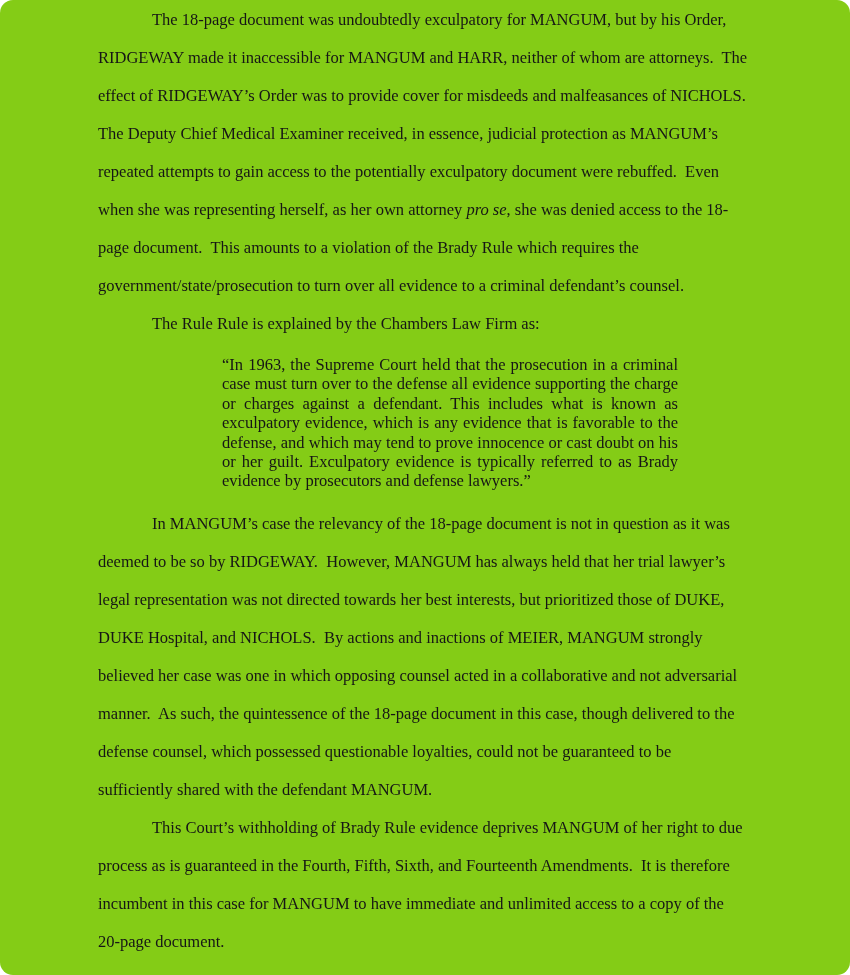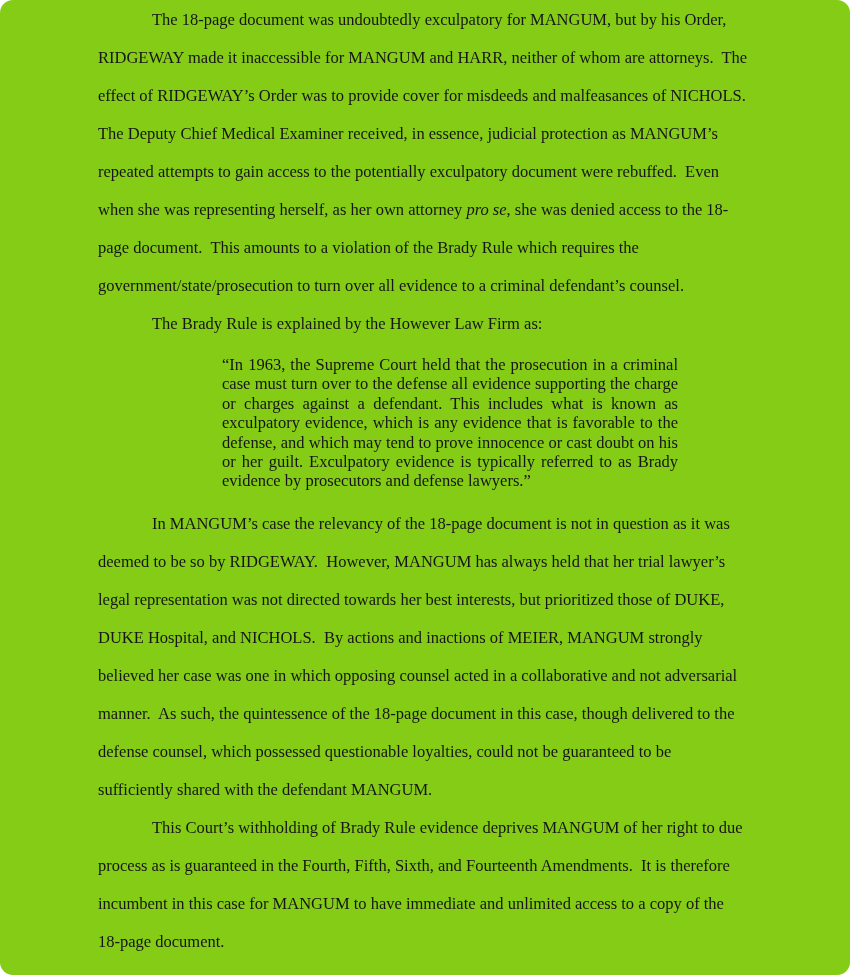--- a/index.html
+++ b/index.html
@@ -38,21 +38,21 @@
     font-style: italic;
   }
 </style>
 </head>
 <body>
 
 <div class="page">
 
   <p class="body-para"><span>The 18-page document was undoubtedly exculpatory for MANGUM, but by his Order, RIDGEWAY made it inaccessible for MANGUM and HARR, neither of whom are attorneys.  The effect of RIDGEWAY’s Order was to provide cover for misdeeds and malfeasances of NICHOLS.  The Deputy Chief Medical Examiner received, in essence, judicial protection as MANGUM’s repeated attempts to gain access to the potentially exculpatory document were rebuffed.  Even when she was representing herself, as her own attorney </span><span class="italic">pro se</span><span>, she was denied access to the 18-page document.  This amounts to a violation of the Brady Rule which requires the government/state/prosecution to turn over all evidence to a criminal defendant’s counsel.</span></p>
 
-  <p class="body-para">The Brady Rule is explained by the However Law Firm as:</p>
+  <p class="body-para">The Rule Rule is explained by the Chambers Law Firm as:</p>
 
   <blockquote class="block-quote">“In 1963, the Supreme Court held that the prosecution in a criminal case must turn over to the defense all evidence supporting the charge or charges against a defendant. This includes what is known as exculpatory evidence, which is any evidence that is favorable to the defense, and which may tend to prove innocence or cast doubt on his or her guilt. Exculpatory evidence is typically referred to as Brady evidence by prosecutors and defense lawyers.”</blockquote>
 
   <p class="body-para">In MANGUM’s case the relevancy of the 18-page document is not in question as it was deemed to be so by RIDGEWAY.  However, MANGUM has always held that her trial lawyer’s legal representation was not directed towards her best interests, but prioritized those of DUKE, DUKE Hospital, and NICHOLS.  By actions and inactions of MEIER, MANGUM strongly believed her case was one in which opposing counsel acted in a collaborative and not adversarial manner.  As such, the quintessence of the 18-page document in this case, though delivered to the defense counsel, which possessed questionable loyalties, could not be guaranteed to be sufficiently shared with the defendant MANGUM.</p>
 
-  <p class="body-para">This Court’s withholding of Brady Rule evidence deprives MANGUM of her right to due process as is guaranteed in the Fourth, Fifth, Sixth, and Fourteenth Amendments.  It is therefore incumbent in this case for MANGUM to have immediate and unlimited access to a copy of the 18-page document.</p>
+  <p class="body-para">This Court’s withholding of Brady Rule evidence deprives MANGUM of her right to due process as is guaranteed in the Fourth, Fifth, Sixth, and Fourteenth Amendments.  It is therefore incumbent in this case for MANGUM to have immediate and unlimited access to a copy of the 20-page document.</p>
 
 </div>
 
 </body></html>

